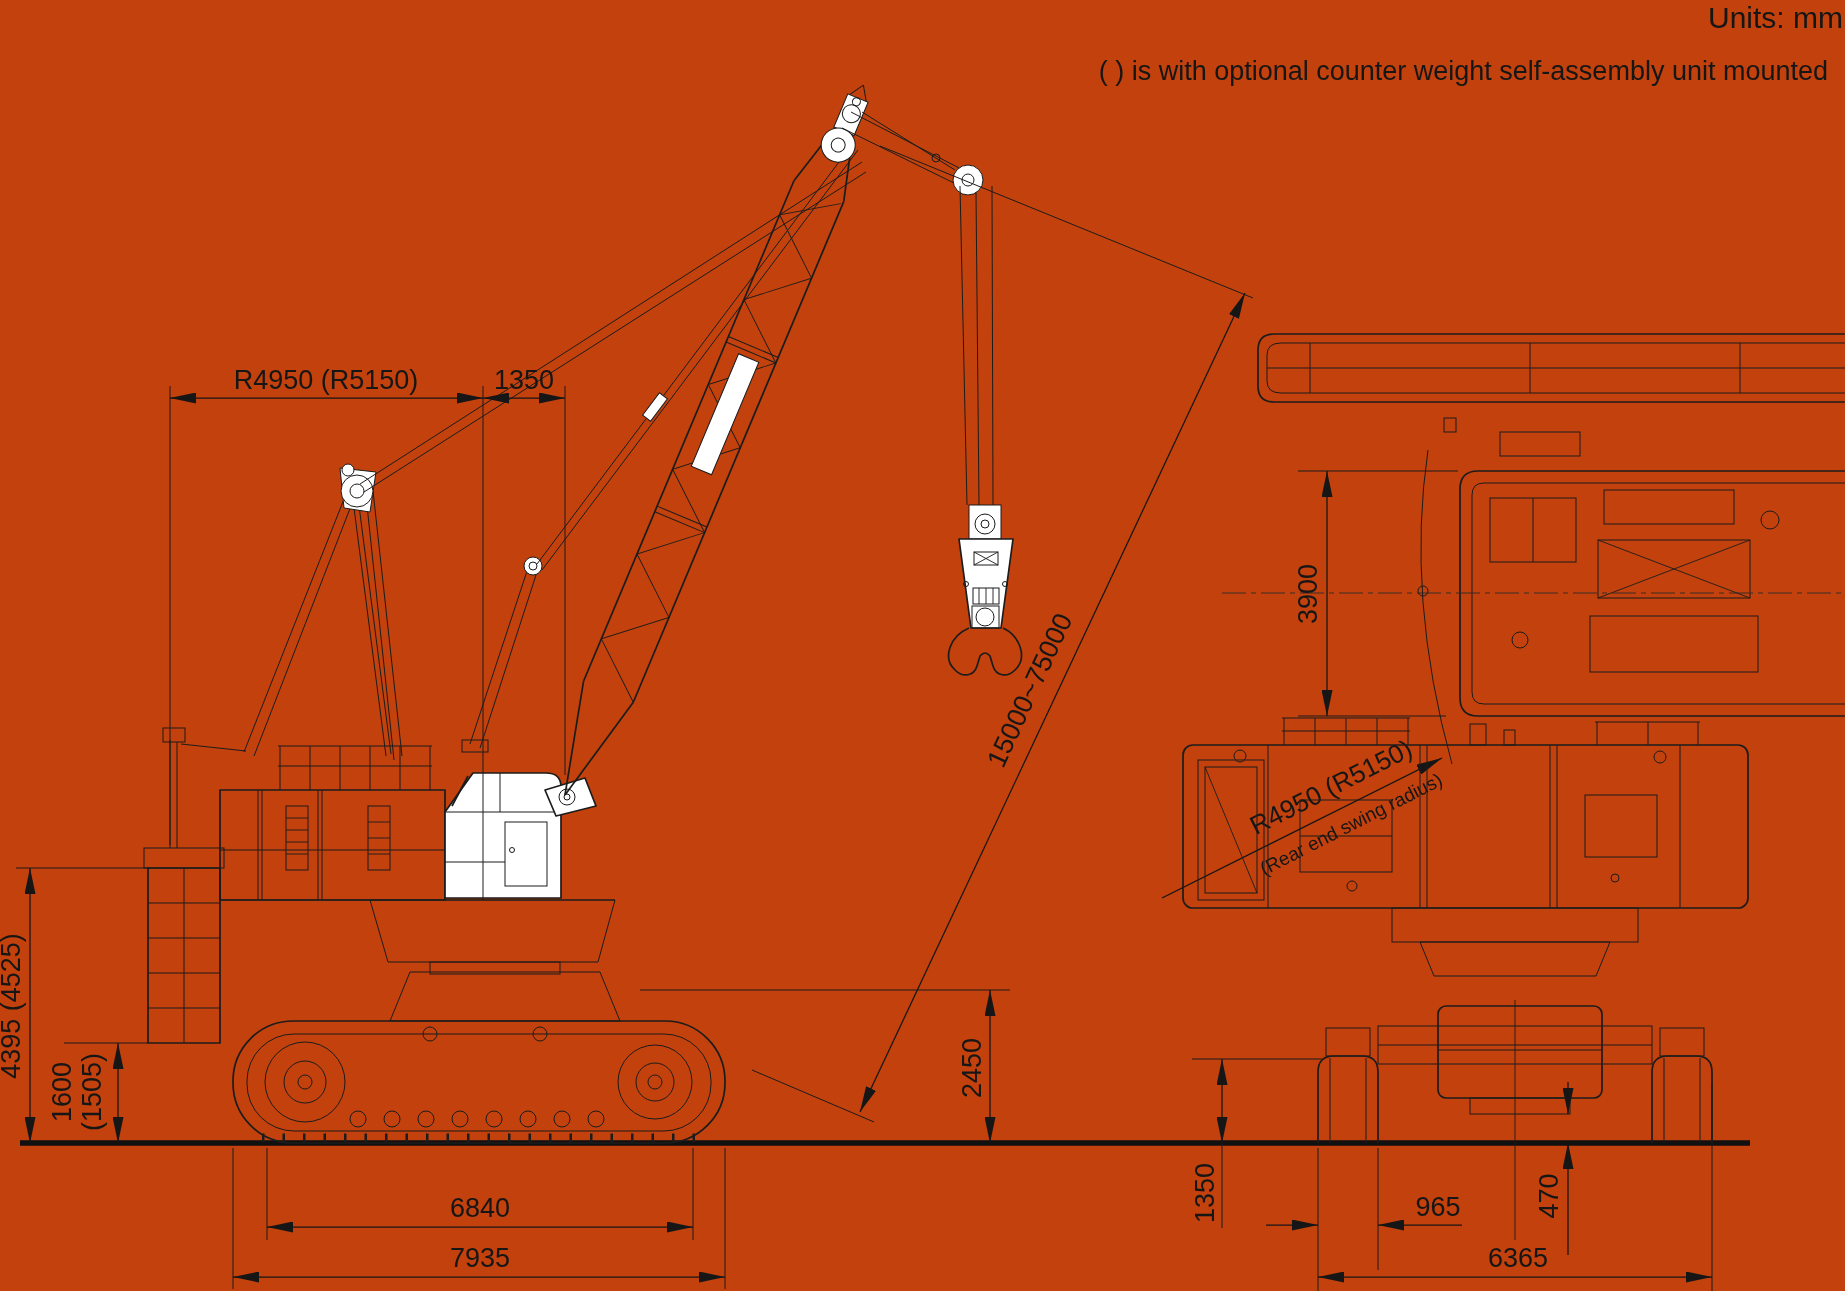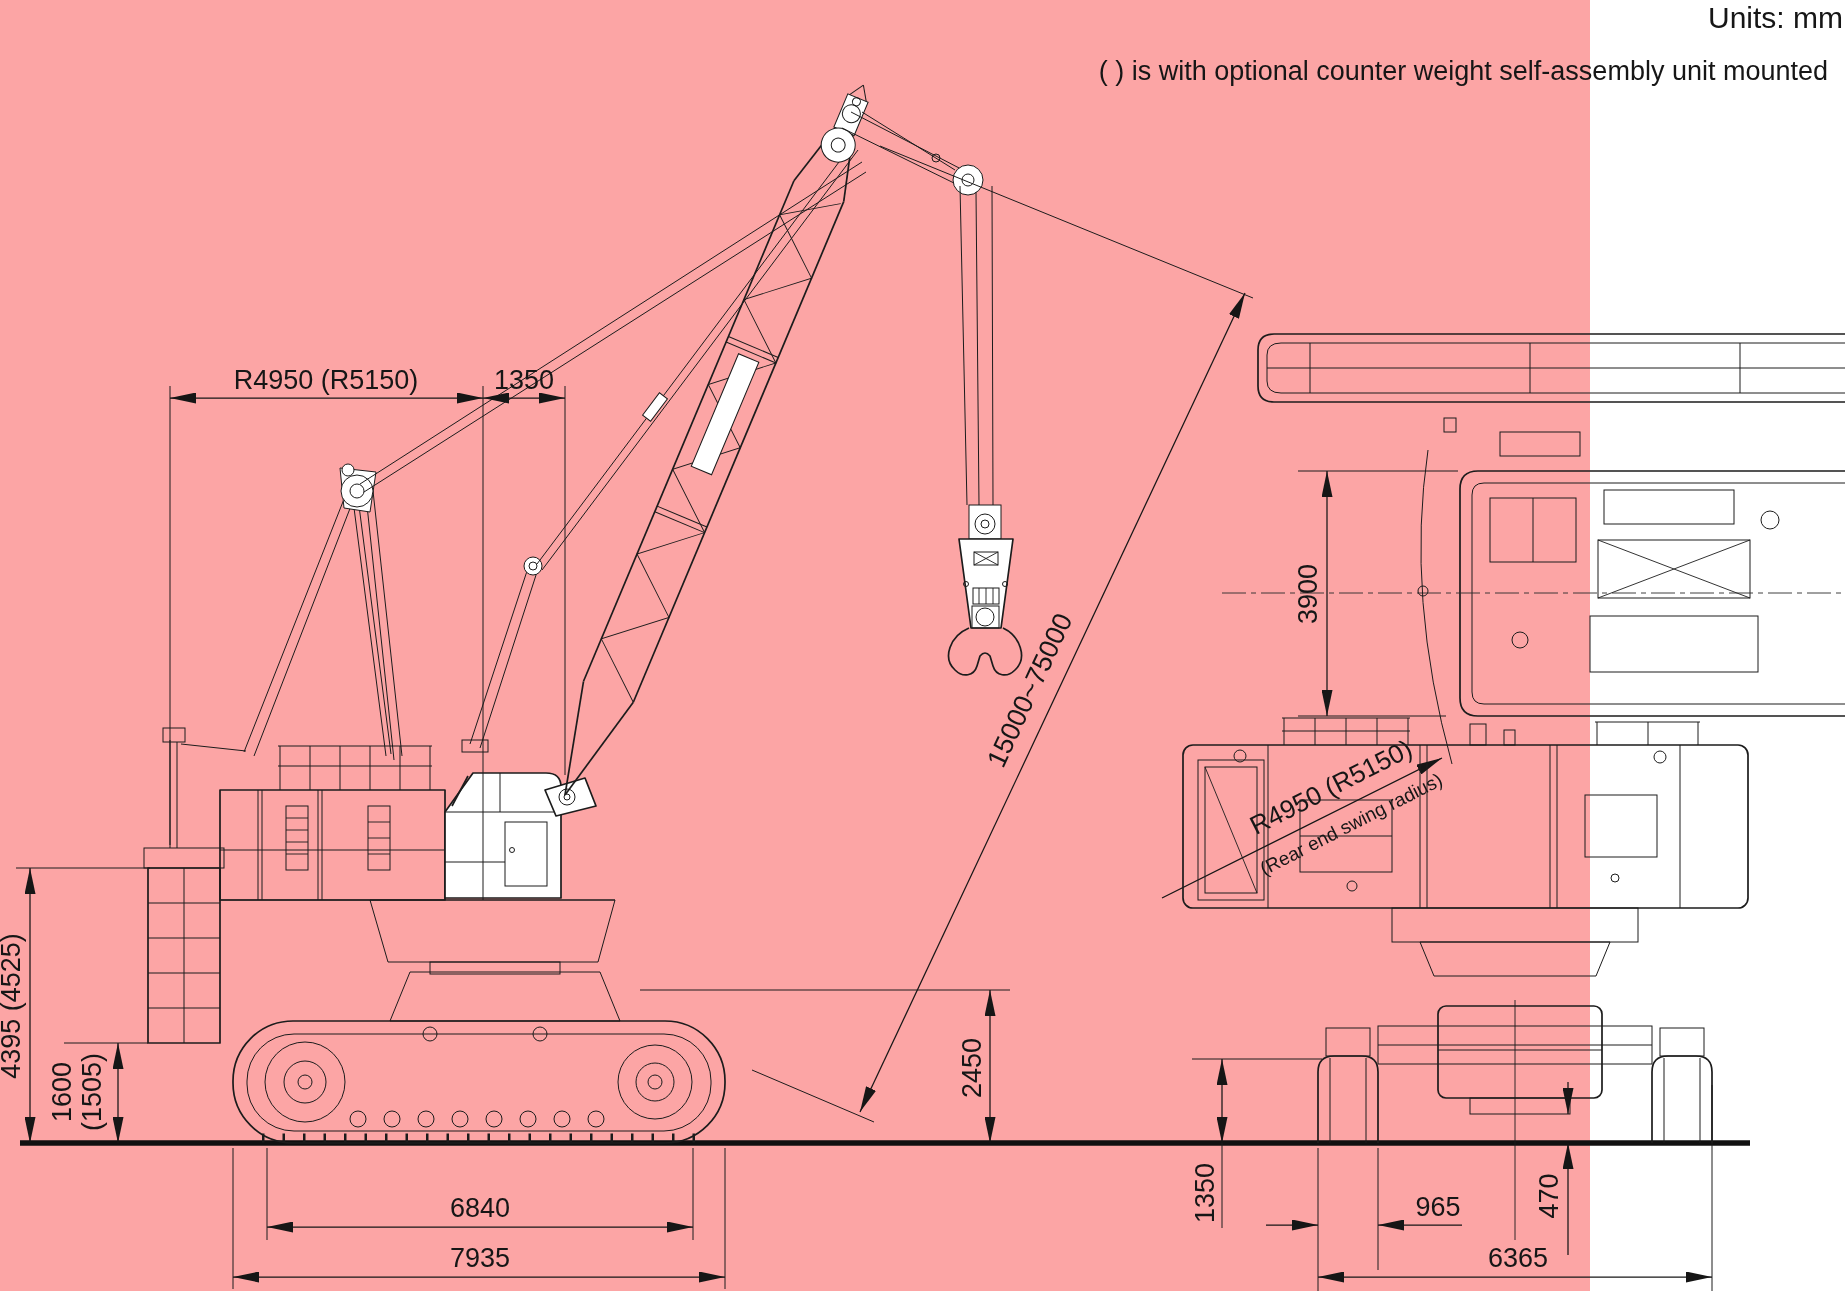--- a/index.html
+++ b/index.html
@@ -1,16 +1,16 @@
 <!DOCTYPE html>
 <html><head>
 <meta charset="utf-8">
 <style>
   html,body{margin:0;padding:0;background:#fff;}
-  .stage{width:1590px;height:1291px;position:relative;background:#fca5a5;font-family:"Liberation Sans",sans-serif;}
+  .stage{width:1845px;height:1291px;position:relative;background:#c2410c;font-family:"Liberation Sans",sans-serif;}
   svg{display:block;}
   svg text{fill:#161616;font-family:"Liberation Sans",sans-serif;}
   .o{stroke:#1c1c1c;fill:none;stroke-width:1.7;stroke-linejoin:round;}
   .of{stroke:#1c1c1c;fill:#fff;stroke-width:1.7;stroke-linejoin:round;}
   .t{stroke:#1c1c1c;fill:none;stroke-width:1;}
   .tf{stroke:#1c1c1c;fill:#fff;stroke-width:1;}
   .d{stroke:#161616;fill:none;stroke-width:1.25;}
   .g{stroke:#111;stroke-width:5.5;fill:none;}
   .cl{stroke:#2a2a2a;stroke-width:0.9;fill:none;stroke-dasharray:24 5 5 5;}
   .thin{stroke:#1c1c1c;fill:none;stroke-width:0.9;}

